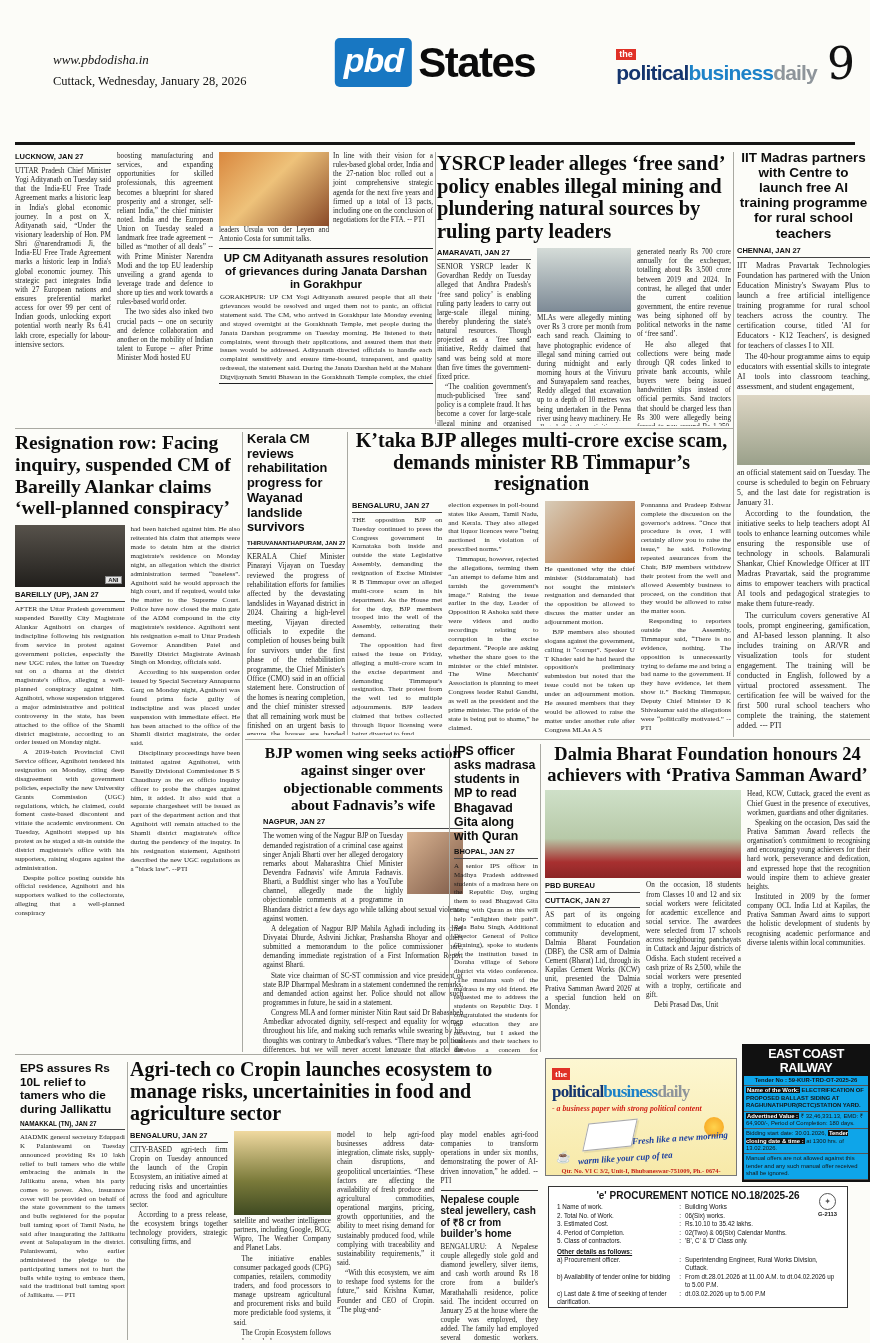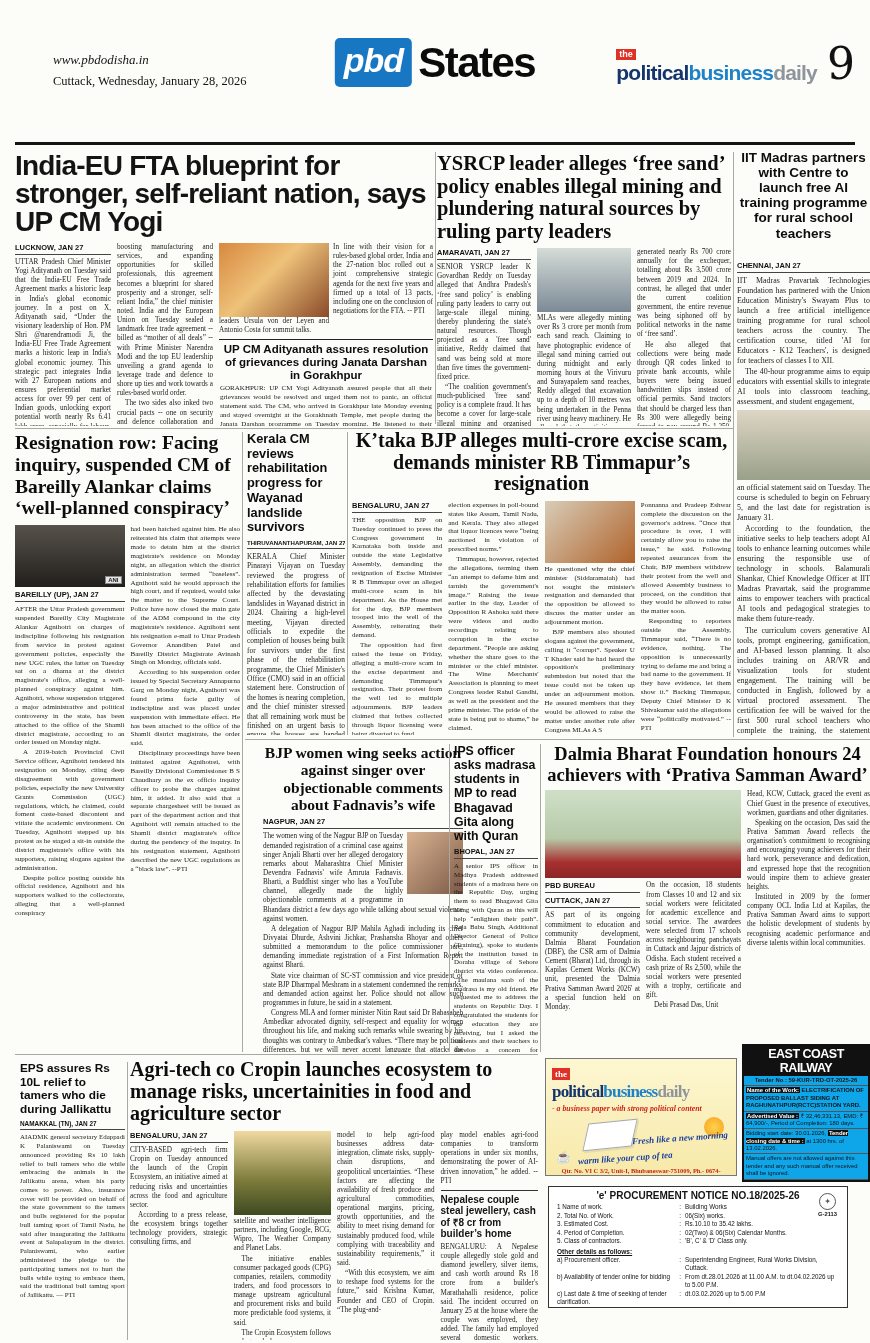--- a/index.html
+++ b/index.html
@@ -44,21 +44,21 @@
   .photo-yogi{width:110px;height:74px;flex:none;background:linear-gradient(135deg,#d9883f,#eec27a 45%,#8a4a28);}
   .subbox{border-top:1.5px solid #222;border-bottom:1.5px solid #222;margin-top:3px;padding:3px 1px;height:128px;overflow:hidden;}
   .subbox .shl{font-size:11.5px;text-align:center;line-height:1.1;margin-bottom:3px;}
   .subbox .body{font-size:7px;}
   
   #art-ysrcp{left:437px;top:152px;width:294px;height:274px;}
   #art-ysrcp .hl{font-size:20.5px;line-height:1.1;margin-bottom:6px;}
   .photo-reddy{height:64px;background:linear-gradient(180deg,#d5dcd8,#7d8a96);margin-bottom:2px;}
   
   #art-iit{left:737px;top:150px;width:133px;height:587px;}
-  #art-iit .hl{font-size:13.5px;line-height:1.12;text-align:center;margin-bottom:20px;}
+  #art-iit .hl{font-size:13.5px;line-height:1.12;text-align:center;margin-bottom:5px;}
   #art-iit .body{font-size:7.9px;}
   .photo-iit{height:70px;background:linear-gradient(180deg,#ddd6c4,#9aa08a);margin:3px 0;}
   
   #art-bareilly{left:15px;top:432px;width:225px;height:618px;}
   #art-bareilly .hl{font-size:19.5px;line-height:1.12;margin-bottom:6px;}
   #art-bareilly .body{font-size:7px;}
   .photo-agni{height:62px;background:linear-gradient(180deg,#57524b,#211f1c);position:relative;margin-bottom:3px;}
   .ani{position:absolute;right:3px;bottom:3px;background:#e6e6e6;color:#222;font-family:"Liberation Sans",sans-serif;
        font-weight:bold;font-size:6px;padding:0 2px;border:1px solid #888;}
   
@@ -151,21 +151,20 @@
         <div>
           <span class="b-pol">political</span><span class="b-bus">business</span><span class="b-dai">daily</span>
         </div>
       </div>
       <div class="pageno">9</div>
     </div>
   </div>
   <div class="mh-rule"></div>
 
   <div class="art" id="art-fta">
-    <div class="hl">India-EU FTA blueprint for stronger, self-reliant nation, says UP CM Yogi</div>
     <div class="cols">
       <div class="col">
         <div class="date">LUCKNOW, JAN 27</div>
         <div class="body">
             <p>UTTAR Pradesh Chief Minister Yogi Adityanath on Tuesday said that the India-EU Free Trade Agreement marks a historic leap in India's global economic journey. In a post on X, Adityanath said, “Under the visionary leadership of Hon. PM Shri @narendramodi Ji, the India-EU Free Trade Agreement marks a historic leap in India's global economic journey. This strategic pact integrates India with 27 European nations and ensures preferential market access for over 99 per cent of Indian goods, unlocking export potential worth nearly Rs 6.41 lakh crore, especially for labour-intensive sectors.</p>
           </div>
       </div>
       <div class="col body">
           <p>boosting manufacturing and services, and expanding opportunities for skilled professionals, this agreement becomes a blueprint for shared prosperity and a stronger, self-reliant India,” the chief minister noted. India and the European Union on Tuesday sealed a landmark free trade agreement -- billed as “mother of all deals” -- with Prime Minister Narendra Modi and the top EU leadership unveiling a grand agenda to leverage trade and defence to shore up ties and work towards a rules-based world order.</p>
           <p>The two sides also inked two crucial pacts -- one on security and defence collaboration and another on the mobility of Indian talent to Europe -- after Prime Minister Modi hosted EU</p>

